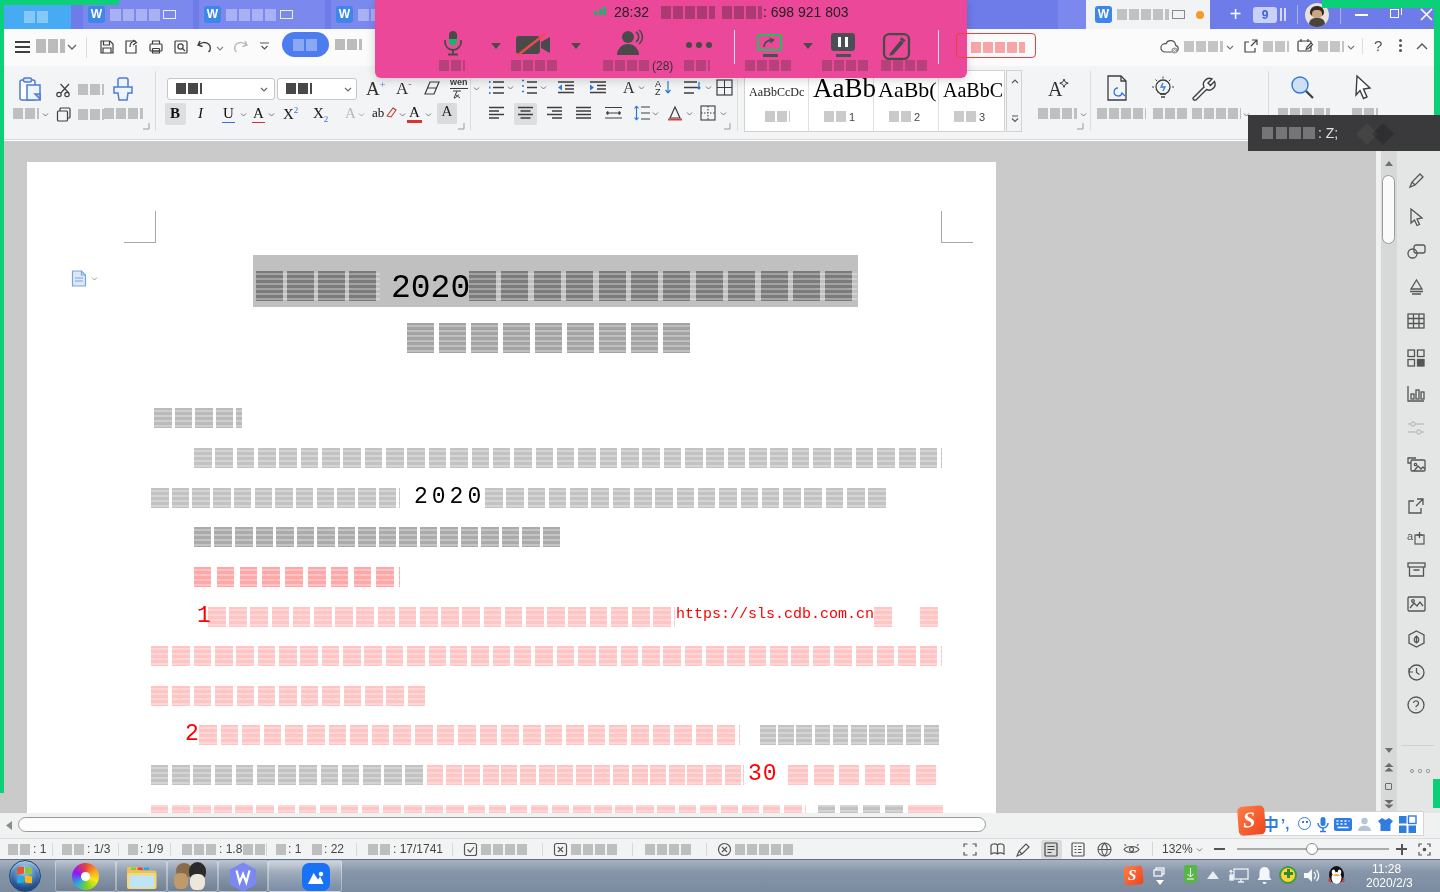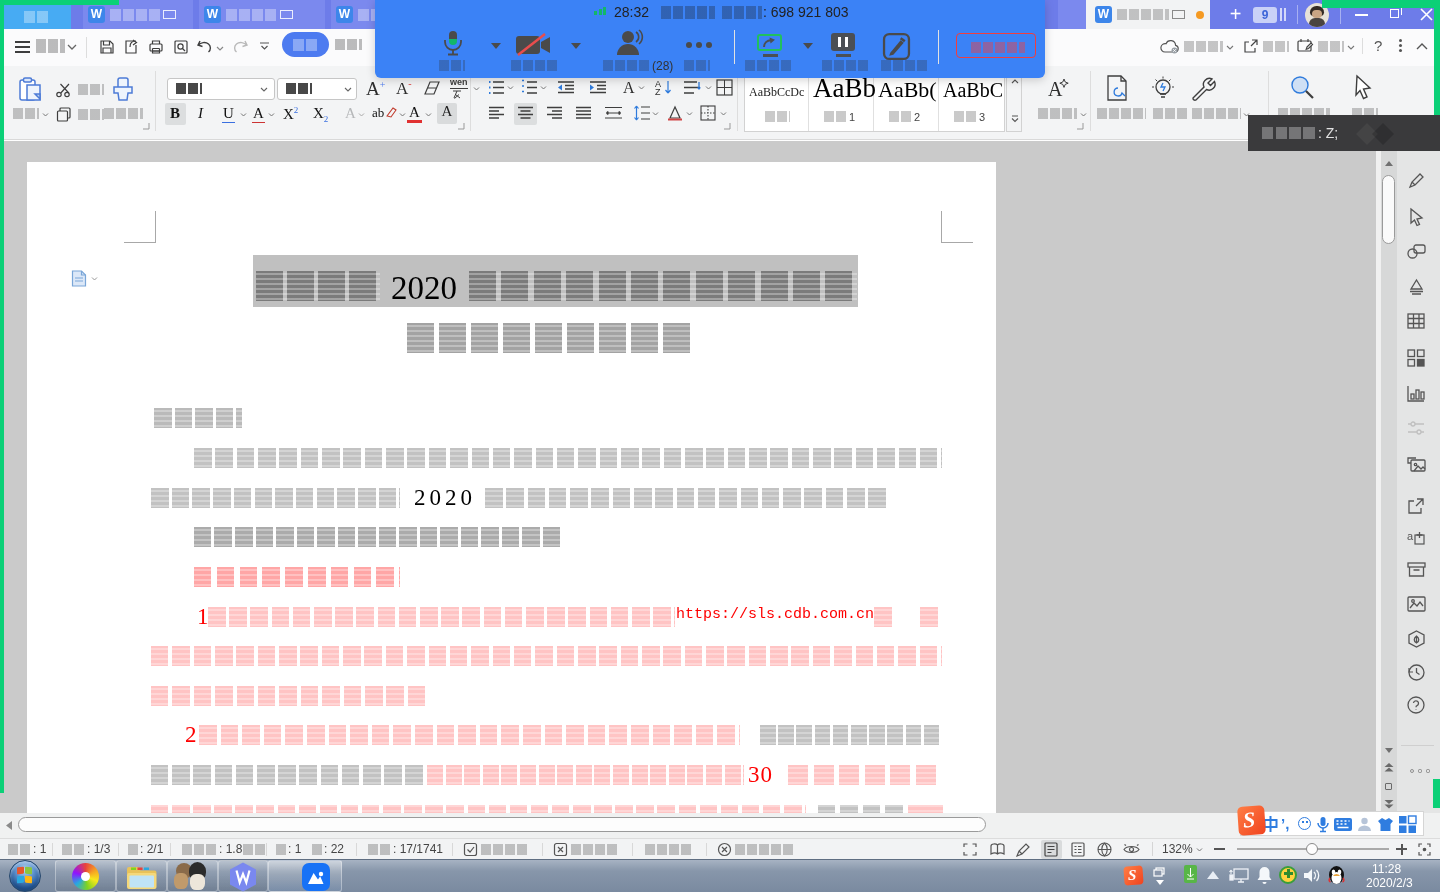--- a/index.html
+++ b/index.html
@@ -5,21 +5,21 @@
 html,body{width:1440px;height:892px;overflow:hidden;font-family:"Liberation Sans",sans-serif}
 .ab{position:absolute}
 .cjk{position:absolute;background-image:repeating-linear-gradient(0deg,rgba(255,255,255,.30) 1px 3px,rgba(255,255,255,0) 3px 6px),repeating-linear-gradient(90deg,var(--c) 0 var(--a),rgba(0,0,0,0) var(--a) var(--p))}
 .lbl{position:absolute;background:repeating-linear-gradient(90deg,var(--c,rgba(40,40,40,.26)) 0 10px,rgba(0,0,0,0) 10px 12px);height:11px}
 .wlbl{position:absolute;background:repeating-linear-gradient(90deg,rgba(255,255,255,.34) 0 11px,rgba(0,0,0,0) 11px 13px);height:12px}
 .bk{--c:rgba(0,0,0,.24);--a:17.5px;--p:21.35px;height:20px}
 .br{--c:rgba(255,0,0,.23);--a:17.5px;--p:21.35px;height:20px}
 .bkb{--c:rgba(0,0,0,.33);--a:17.5px;--p:21.35px;height:20px}
 .brb{--c:rgba(255,0,0,.35);--a:17.5px;--p:21.35px;height:20px}
 .tt{--c:rgba(0,0,0,.36);--a:27px;--p:32px;height:30px}
-.lt{position:absolute;font-family:Liberation Serif, serif;color:#000}
+.lt{position:absolute;font-family:Liberation Mono, monospace;color:#000}
 .st{position:absolute;top:4px;font:12px/13px "Liberation Sans",sans-serif;color:#454545}
 .sep{position:absolute;top:4px;width:1px;height:13px;background:#d8d8d8}
 .tbtn{position:absolute;top:0;width:55px;height:32px;border:1px solid rgba(255,255,255,.35);border-radius:3px;background:linear-gradient(180deg,rgba(255,255,255,.22),rgba(255,255,255,.05) 45%,rgba(0,0,0,.08))}
 .tbtn.on{background:linear-gradient(180deg,rgba(255,255,255,.45),rgba(255,255,255,.18) 45%,rgba(120,150,190,.25))}
 svg{position:absolute;overflow:visible}
 i{font-style:normal}
 </style></head>
 <body>
 
 <div class="ab" id="tabbar" style="left:0;top:0;width:1440px;height:29px;background:#6d7ce9">
@@ -591,21 +591,21 @@
 <div class="ab" style="left:1238px;top:806px;width:27px;height:29px;background:linear-gradient(135deg,#ff7e45,#f0431f);border-radius:5px;transform:rotate(-4deg)"></div>
 <div class="ab" style="left:1243px;top:806px;color:#fff;font:bold italic 22px/28px 'Liberation Serif',serif;transform:rotate(-4deg)">S</div>
 <div class="ab" id="statusbar" style="left:0;top:838px;width:1440px;height:21px;background:#f2f3f4;border-top:1px solid #dcdcdc">
   <div class="lbl" style="left:8px;top:5px;width:24px"></div>
     <div class="st" style="left:33px">: 1</div>
   <div class="sep" style="left:52px"></div>
   <div class="lbl" style="left:62px;top:5px;width:24px"></div>
     <div class="st" style="left:87px">: 1/3</div>
   <div class="sep" style="left:118px"></div>
   <div class="lbl" style="left:128px;top:5px;width:11px"></div>
-    <div class="st" style="left:140px">: 2/1</div>
+    <div class="st" style="left:140px">: 1/9</div>
   <div class="sep" style="left:170px"></div>
   <div class="lbl" style="left:182px;top:5px;width:36px"></div>
     <div class="st" style="left:219px">: 1.8</div>
     <div class="lbl" style="left:243px;top:5px;width:24px"></div>
   <div class="sep" style="left:266px"></div>
   <div class="lbl" style="left:276px;top:5px;width:11px"></div>
     <div class="st" style="left:288px">: 1</div>
   <div class="lbl" style="left:312px;top:5px;width:11px"></div>
     <div class="st" style="left:324px">: 22</div>
   <div class="sep" style="left:356px"></div>
@@ -749,21 +749,21 @@
       <ellipse cx="8.5" cy="13" rx="5" ry="6" fill="#fff"></ellipse>
       <ellipse cx="5.5" cy="7" rx="1.8" ry="2.5" fill="#fff"></ellipse>
       <ellipse cx="11.5" cy="7" rx="1.8" ry="2.5" fill="#fff"></ellipse>
       <path d="M5 11 a4 4 0 0 1 7 0 z" fill="#e8a33d"></path>
       <path d="M2 13 q-2 3 0.5 4 M15 13 q2 3 -0.5 4" stroke="#d33" stroke-width="1.5" fill="none"></path>
     </svg>
   <div class="ab" style="left:1372px;top:3px;width:60px;height:13px;color:#fff;font:12px/13px 'Liberation Sans',sans-serif">11:28</div>
   <div class="ab" style="left:1366px;top:17px;width:70px;height:13px;color:#fff;font:12px/13px 'Liberation Sans',sans-serif">2020/2/3</div>
 </div>
 
-<div class="ab" id="meetbar" style="left:375px;top:0;width:670px;height:78px;background:#3b82f6;border-radius:0 0 6px 6px;box-shadow:0 2px 10px rgba(0,0,0,.18)">
+<div class="ab" id="meetbar" style="left:375px;top:0;width:592px;height:78px;background:#ec4899;border-radius:0 0 6px 6px;box-shadow:0 2px 10px rgba(0,0,0,.18)">
 
   <div class="ab" style="left:219px;top:11px;width:3px;height:4px;background:#12b76a"></div>
   <div class="ab" style="left:223.5px;top:9px;width:3px;height:6px;background:#12b76a"></div>
   <div class="ab" style="left:228px;top:7px;width:3px;height:8px;background:#12b76a"></div>
   <div class="ab" style="left:239px;top:4px;color:#222;font:14px/16px 'Liberation Sans',sans-serif">28:32</div>
   <div class="lbl" style="left:286px;top:6px;width:54px;--c:rgba(25,25,25,.3);--a:11.5px;--p:13.7px;height:13px"></div>
   <div class="lbl" style="left:347px;top:6px;width:40px;--c:rgba(25,25,25,.3);--a:11.5px;--p:13.7px;height:13px"></div>
   <div class="ab" style="left:388px;top:4px;color:#222;font:14px/16px 'Liberation Sans',sans-serif">: 698 921 803</div>
 
   <svg style="left:67px;top:30px" width="22" height="26" viewBox="0 0 22 26">

